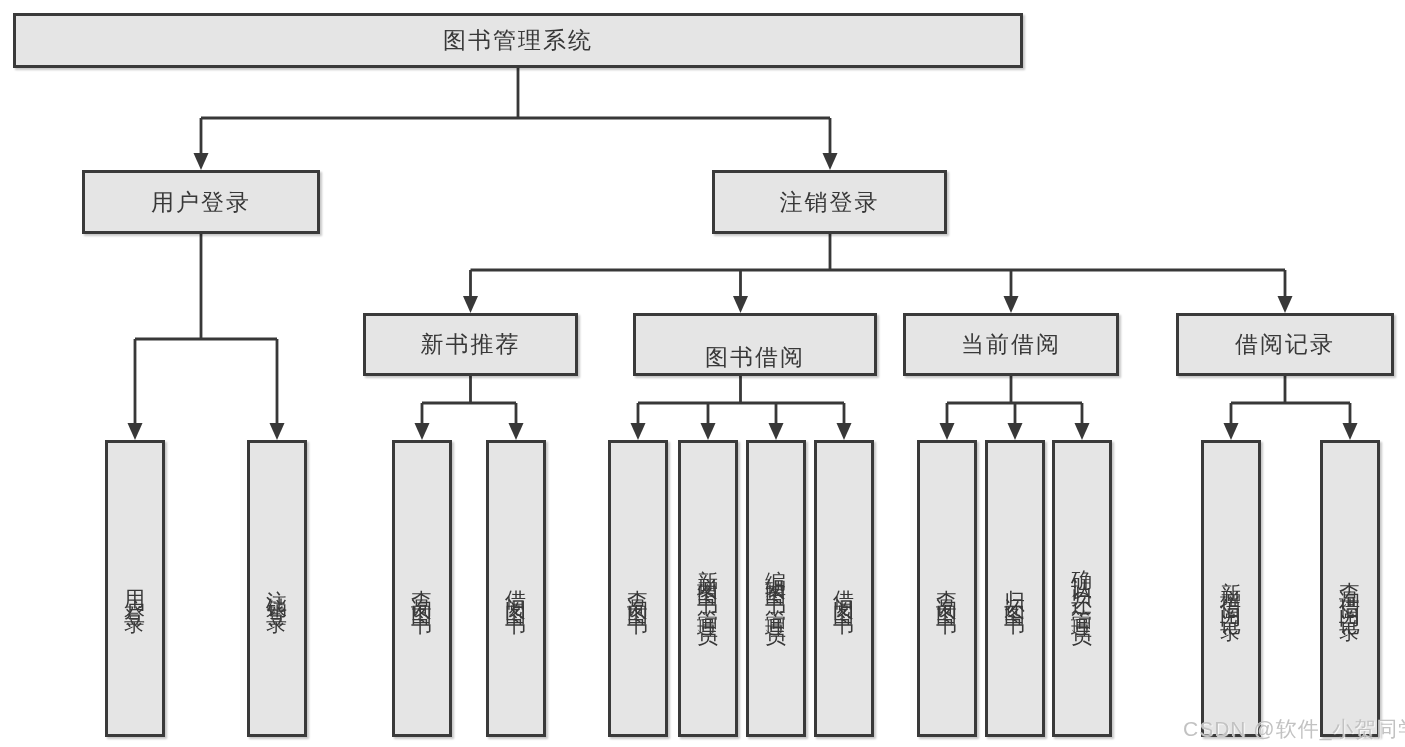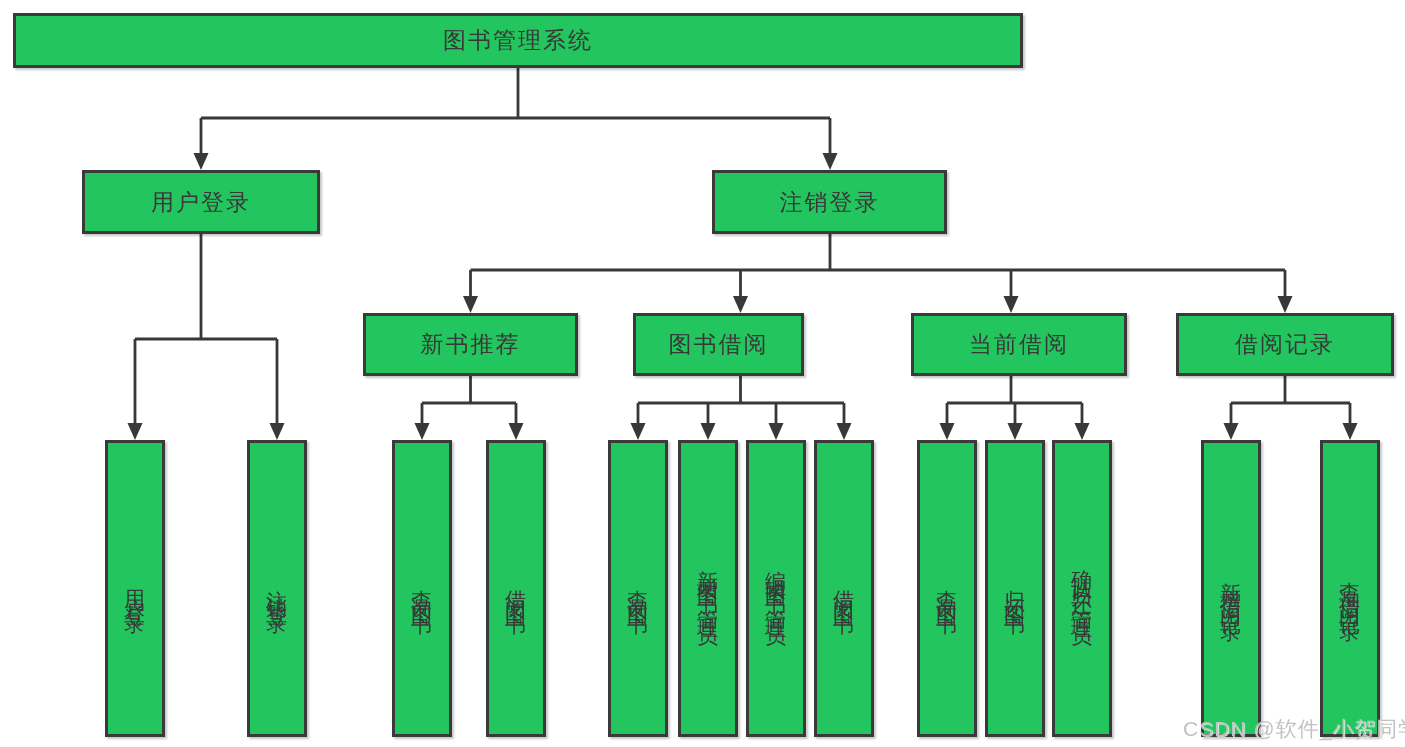--- a/index.html
+++ b/index.html
@@ -3,37 +3,37 @@
 <meta charset="utf-8">
 <style>
   html,body{margin:0;padding:0;background:#ffffff;}
   .stage{
     position:relative;width:1405px;height:747px;background:#ffffff;
     font-family:"Liberation Sans","DejaVu Sans",sans-serif;
     color:#383838;overflow:hidden;
   }
   .wires{position:absolute;left:0;top:0;width:1405px;height:747px;}
   .box,.leaf{
-    position:absolute;box-sizing:border-box;background:#22c55e;
+    position:absolute;box-sizing:border-box;background:#e5e5e5;
     border:3px solid #3a3a3a;display:flex;align-items:center;justify-content:center;
     box-shadow:2px 2px 2px rgba(0,0,0,0.22);
   }
   .box span{font-size:23px;letter-spacing:2px;white-space:nowrap;}
   .leaf{top:440px;width:60px;height:297px;}
   .vtext{
     writing-mode:vertical-rl;text-orientation:mixed;
     font-size:21px;letter-spacing:8px;line-height:1;white-space:nowrap;
   }
   
   .p-root{left:13px;top:13px;width:1010px;height:55px;}
   .p-user{left:82px;top:170px;width:238px;height:64px;}
   .p-mgmt{left:712px;top:170px;width:235px;height:64px;}
   .p-s0{left:363px;top:313px;width:215px;height:63px;}
-  .p-s1{left:633px;top:313px;width:171px;height:63px;}
-  .p-s2{left:903px;top:313px;width:216px;height:63px;margin-left:8px;}
+  .p-s1{left:633px;top:313px;width:244px;height:63px;align-items:flex-end;}
+  .p-s2{left:903px;top:313px;width:216px;height:63px;}
   .p-s3{left:1176px;top:313px;width:218px;height:63px;}
   .p-l0{left:105px;}  .p-l1{left:247px;}
   .p-l2{left:392px;}  .p-l3{left:486px;}
   .p-l4{left:608px;}  .p-l5{left:678px;}
   .p-l6{left:746px;}  .p-l7{left:814px;}
   .p-l8{left:917px;}  .p-l9{left:985px;}  .p-l10{left:1052px;}
   .p-l11{left:1201px;}.p-l12{left:1320px;}
   .watermark{
     position:absolute;left:1183px;top:715px;z-index:5;
     font-size:21px;letter-spacing:1px;color:#c2c2c2;

